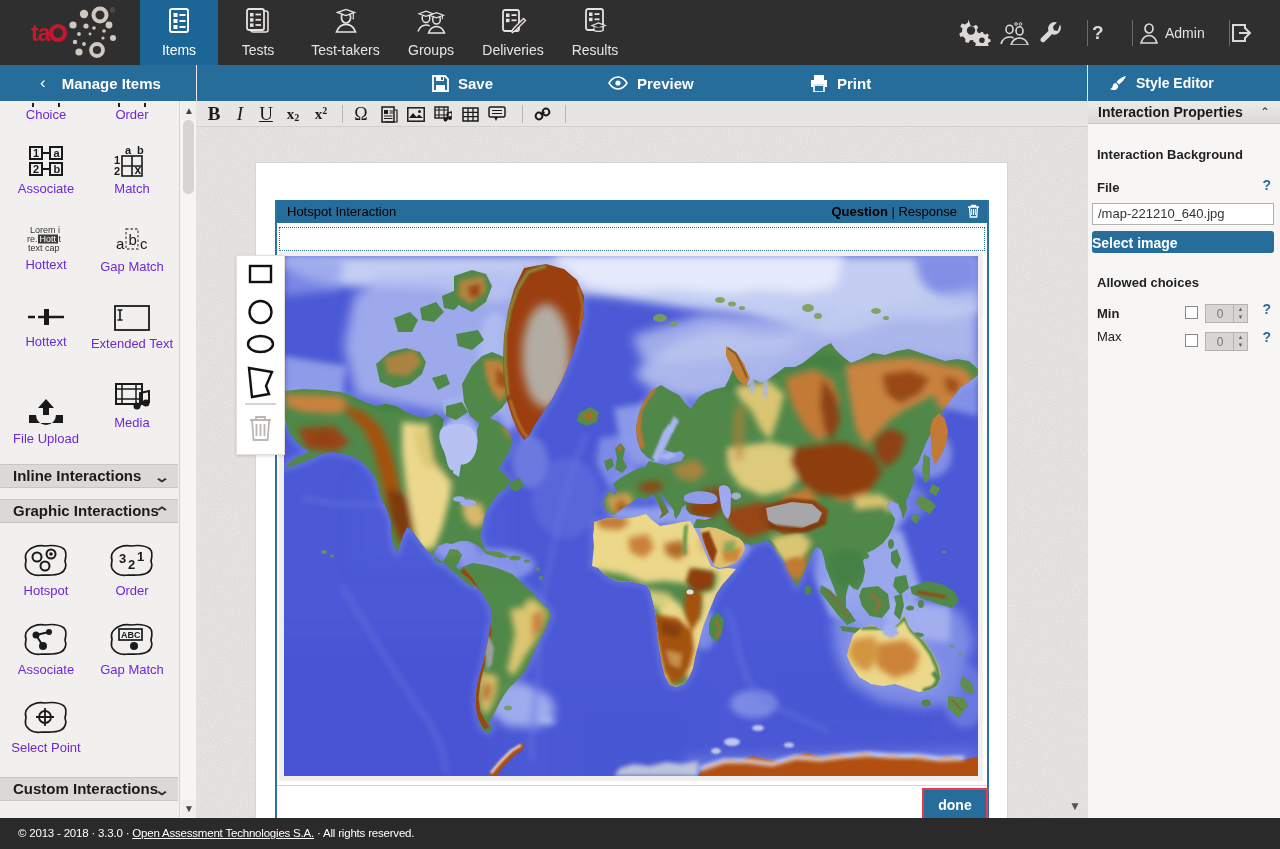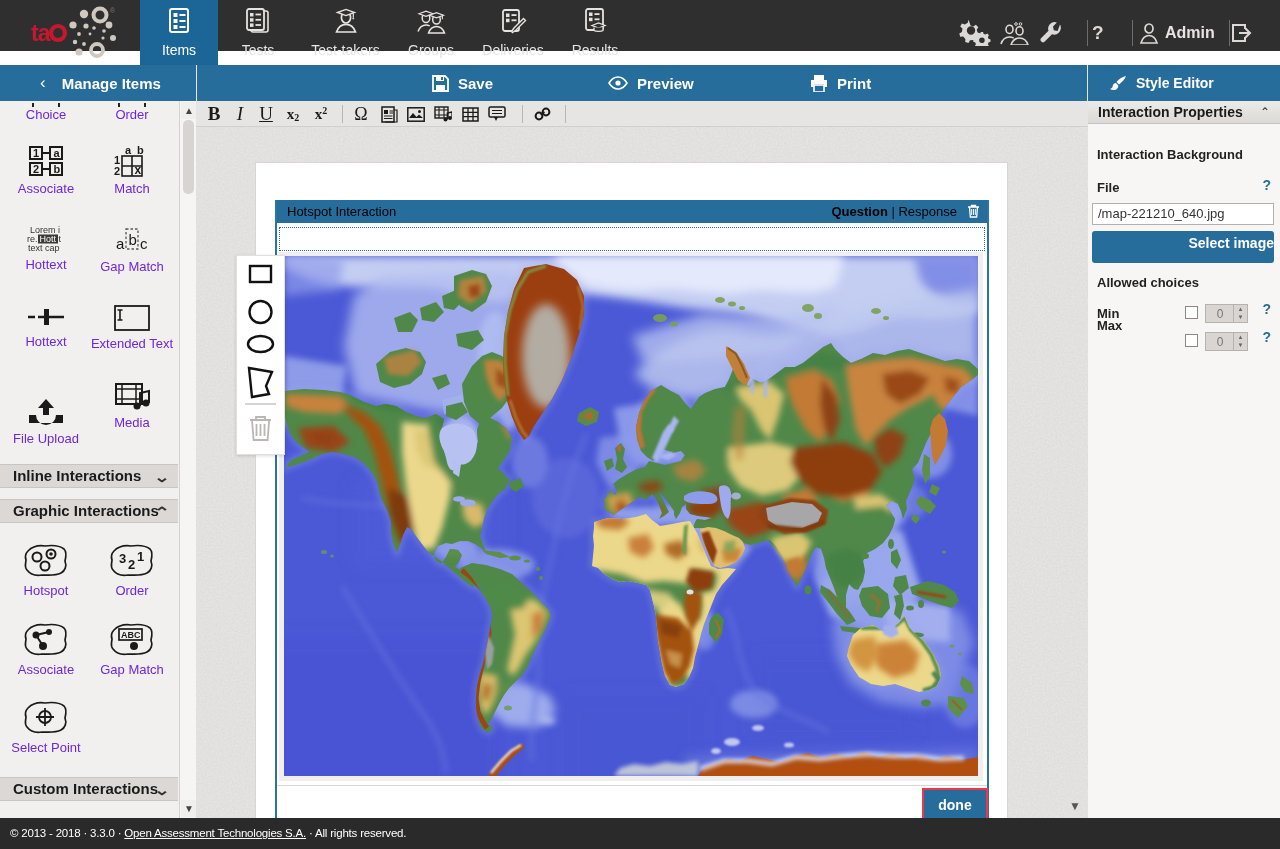--- a/index.html
+++ b/index.html
@@ -1,20 +1,20 @@
 <!DOCTYPE html>
 <html><head>
 <meta charset="utf-8">
 <style>
 *{box-sizing:border-box;margin:0;padding:0}
 html,body{width:1280px;height:849px;overflow:hidden}
 body{font-family:"Liberation Sans",sans-serif;position:relative;background:#fff}
 .abs{position:absolute}
 
-#topnav{left:0;top:0;width:1280px;height:51px;background:#302f2f}
+#topnav{left:0;top:0;width:1280px;height:65px;background:#302f2f}
 .tab{position:absolute;top:0;height:65px;text-align:center;color:#e5e5e5}
 .tab .ic{margin:8px auto 2px;height:26px;display:flex;align-items:flex-end;justify-content:center}
 .tab .lb{font-size:14px;margin-top:8px}
 .tab.active{background:#1b6597;color:#fff}
 .rnav{position:absolute;top:0;height:65px;display:flex;align-items:center;color:#e6e3e0}
 .rsep{width:1px;height:26px;background:#6e6c6a;margin:0 14px}
 
 #actionbar{left:0;top:65px;width:1280px;height:36px;background:#266d9c;color:#fff}
 #actionbar .vsep{position:absolute;top:0;width:1px;height:36px;background:#e8e6e4}
 .abitem{position:absolute;top:0;height:36px;display:flex;align-items:center;color:#fff;font-size:15px;font-weight:bold}
@@ -45,27 +45,27 @@
 #mapbox{position:absolute;left:5px;top:4px;width:694px;height:520px;overflow:hidden}
 #drawbar{position:absolute;left:-41px;top:55px;width:49px;height:200px;background:#fff;border:1px solid #e2dfdc;box-shadow:0 1px 3px rgba(0,0,0,.15)}
 #donebtn{position:absolute;left:645px;top:588px;width:66px;height:42px;background:#266d9c;border:2px solid #f0354c;color:#fff;font-weight:bold;font-size:14px;text-align:center;padding-top:7px}
 #cscroll-arrow{position:absolute;left:873px;top:672px;color:#555;font-size:12px}
 
 #rightpanel{left:1088px;top:101px;width:192px;height:717px;background:#f8f6f5}
 #iphead{position:absolute;left:0;top:0;width:192px;height:23px;background:linear-gradient(#ecebe9,#dcd9d6);border-bottom:1px solid #c6c2bf;font-size:14px;font-weight:bold;color:#1a1a1a;line-height:22px;padding-left:10px}
 .rp-label{position:absolute;left:9px;font-size:13px;font-weight:bold;color:#222}
 .qmark{position:absolute;color:#266d9c;font-size:14px;font-weight:bold}
 #fileinput{position:absolute;left:4px;top:102px;width:182px;height:22px;background:#fff;border:1px solid #b3b0ad;font-size:13px;color:#333;line-height:20px;padding-left:5px}
-#selbtn{position:absolute;left:4px;top:130px;width:182px;height:32px;background:#266d9c;border-radius:3px;color:#fff;font-size:14px;font-weight:bold;text-align:right;line-height:24px}
+#selbtn{position:absolute;left:4px;top:130px;width:182px;height:22px;background:#266d9c;border-radius:3px;color:#fff;font-size:14px;font-weight:bold;text-align:left;line-height:24px}
 .ckbox{position:absolute;width:13px;height:13px;background:#fff;border:1px solid #8a8784}
 .spin{position:absolute;width:43px;height:19px;background:#d8d5d2;border:1px solid #b5b2af;color:#7a7774;font-size:12px}
 .spin .val{position:absolute;left:0;top:2px;width:28px;text-align:center}
 .spin .btns{position:absolute;right:0;top:0;width:14px;height:17px;border-left:1px solid #b5b2af;font-size:6px;color:#666;text-align:center;line-height:8px}
 
-#footer{left:0;top:818px;width:1280px;height:31px;background:#2b2a2a;color:#fff;font-size:11.5px;letter-spacing:-0.2px;line-height:31px;padding-left:10px}
+#footer{left:0;top:818px;width:1280px;height:31px;background:#2b2a2a;color:#fff;font-size:11.5px;letter-spacing:-0.2px;line-height:31px;padding-left:18px}
 #footer a{color:#fff;text-decoration:underline}
 .noise-cover{position:absolute;pointer-events:none}
 </style>
 </head>
 <body>
 
 <div id="topnav" class="abs">
   <svg width="130" height="65" style="position:absolute;left:0;top:0">
     <text x="31" y="41" font-family="Liberation Sans" font-size="23" font-weight="bold" fill="#c5182f" letter-spacing="-1">ta</text>
     <circle cx="58" cy="33" r="7" fill="none" stroke="#c5182f" stroke-width="4.2"></circle>
@@ -192,21 +192,21 @@
       </svg>
   </div>
   <div class="rsep" style="position:absolute;left:1073px;top:20px"></div>
   <div class="rnav" style="left:1092px;font-size:19px;font-weight:bold;color:#dbd8d5">?</div>
   <div class="rsep" style="position:absolute;left:1118px;top:20px"></div>
   <div class="rnav" style="left:1139px">
     <svg width="20" height="22" viewBox="0 0 20 22">
         <path d="M10 11c-2.2 0-4-2-4-4.5S7.8 2 10 2s4 2 4 4.5S12.2 11 10 11z" fill="none" stroke="#dbd8d5" stroke-width="1.7"></path>
         <path d="M2 21c1.5-5 4.5-7.5 8-7.5s6.5 2.5 8 7.5z" fill="none" stroke="#dbd8d5" stroke-width="1.7"></path>
       </svg>
-    <span style="font-size:16px;font-weight:bold;margin-left:6px;color:#e6e3e0">Admin</span>
+    <span style="font-size:14px;font-weight:normal;margin-left:6px;color:#e6e3e0">Admin</span>
   </div>
   <div class="rsep" style="position:absolute;left:1215px;top:20px"></div>
   <div class="rnav" style="left:1231px">
     <svg width="22" height="22" viewBox="0 0 22 22">
         <path d="M14 7V3H2v16h12v-4" fill="none" stroke="#dbd8d5" stroke-width="2"></path>
         <path d="M8 11h10M14.5 6.5 19 11l-4.5 4.5" fill="none" stroke="#dbd8d5" stroke-width="2"></path>
       </svg>
   </div>
 </div>
 
@@ -837,21 +837,21 @@
   <div id="fileinput">/map-221210_640.jpg</div>
   <div id="selbtn">Select image</div>
   <div class="rp-label" style="top:174px">Allowed choices</div>
   <div class="rp-label" style="top:205px;font-weight:bold">Min</div>
   <div class="ckbox" style="left:97px;top:205px"></div>
   <div class="spin" style="left:117px;top:203px">
       <span class="val">0</span>
       <span class="btns">▲<br>▼</span>
     </div>
   <div class="qmark" style="right:9px;top:200px">?</div>
-  <div class="rp-label" style="top:217px;font-weight:bold">Max</div>
+  <div class="rp-label" style="top:228px;font-weight:normal">Max</div>
   <div class="ckbox" style="left:97px;top:233px"></div>
   <div class="spin" style="left:117px;top:231px">
       <span class="val">0</span>
       <span class="btns">▲<br>▼</span>
     </div>
   <div class="qmark" style="right:9px;top:228px">?</div>
 </div>
 
 <div id="footer" class="abs">© 2013 - 2018 · 3.3.0 · <a>Open Assessment Technologies S.A.</a> · All rights reserved.</div>
 

